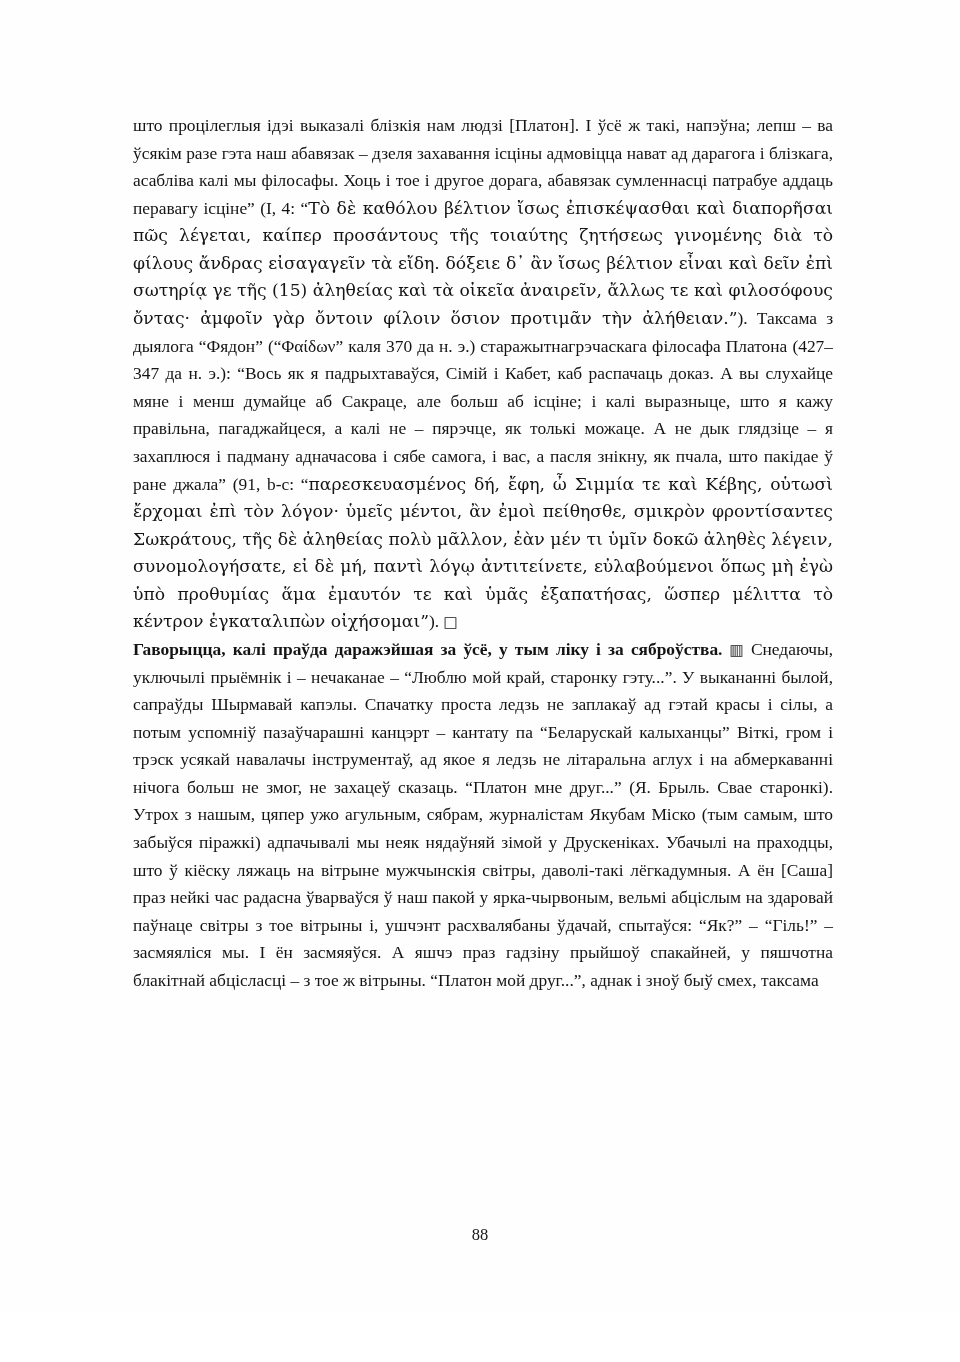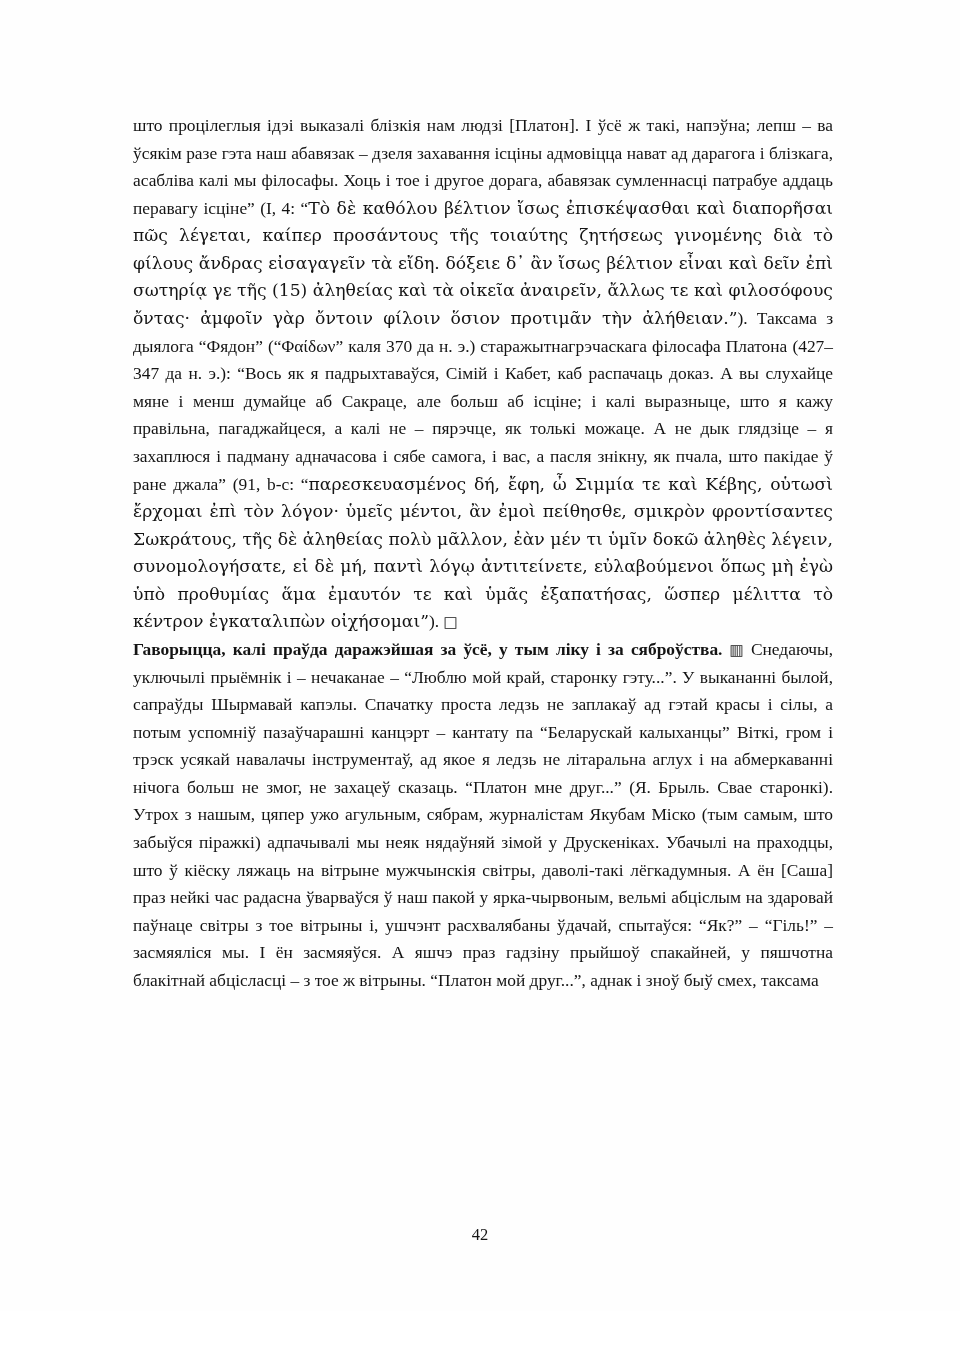--- a/index.html
+++ b/index.html
@@ -63,15 +63,15 @@
 </style>
 </head>
 <body>
 
 <div class="page">
 
   <div class="text-block">
     <p><span>што процілеглыя ідэі выказалі блізкія нам людзі [Платон]. І ўсё ж такі, напэўна; лепш – ва ўсякім разе гэта наш абавязак – дзеля захавання ісціны адмовіцца нават ад дарагога і блізкага, асабліва калі мы філосафы. Хоць і тое і другое дорага, абавязак сумленнасці патрабуе аддаць перавагу ісціне” (І, 4: “</span><span class="grk">Τὸ δὲ καθόλου βέλτιον ἴσως ἐπισκέψασθαι καὶ διαπορῆσαι πῶς λέγεται, καίπερ προσάντους τῆς τοιαύτης ζητήσεως γινομένης διὰ τὸ φίλους ἄνδρας εἰσαγαγεῖν τὰ εἴδη. δόξειε δ᾽ ἂν ἴσως βέλτιον εἶναι καὶ δεῖν ἐπὶ σωτηρίᾳ γε τῆς (15) ἀληθείας καὶ τὰ οἰκεῖα ἀναιρεῖν, ἄλλως τε καὶ φιλοσόφους ὄντας· ἀμφοῖν γὰρ ὄντοιν φίλοιν ὅσιον προτιμᾶν τὴν ἀλήθειαν.”</span><span>). Таксама з дыялога “Фядон” (“Φαίδων” каля 370 да н. э.) старажытнагрэчаскага філосафа Платона (427–347 да н. э.): “Вось як я падрыхтаваўся, Сімій і Кабет, каб распачаць доказ. А вы слухайце мяне і менш думайце аб Сакраце, але больш аб ісціне; і калі выразныце, што я кажу правільна, пагаджайцеся, а калі не – пярэчце, як толькі можаце. А не дык глядзіце – я захаплюся і падману адначасова і сябе самога, і вас, а пасля знікну, як пчала, што пакідае ў ране джала” (91, b-c: “</span><span class="grk">παρεσκευασμένος δή, ἔφη, ὦ Σιμμία τε καὶ Κέβης, οὑτωσὶ ἔρχομαι ἐπὶ τὸν λόγον· ὑμεῖς μέντοι, ἂν ἐμοὶ πείθησθε, σμικρὸν φροντίσαντες Σωκράτους, τῆς δὲ ἀληθείας πολὺ μᾶλλον, ἐὰν μέν τι ὑμῖν δοκῶ ἀληθὲς λέγειν, συνομολογήσατε, εἰ δὲ μή, παντὶ λόγῳ ἀντιτείνετε, εὐλαβούμενοι ὅπως μὴ ἐγὼ ὑπὸ προθυμίας ἅμα ἐμαυτόν τε καὶ ὑμᾶς ἐξαπατήσας, ὥσπερ μέλιττα τὸ κέντρον ἐγκαταλιπὼν οἰχήσομαι”</span><span>). </span><span class="marker">□</span><br><span class="bolditalic">Гаворыцца, калі праўда даражэйшая за ўсё, у тым ліку і за сяброўства.</span> <span class="marker">▥</span><span> Снедаючы, уключылі прыёмнік і – нечаканае – “Люблю мой край, старонку гэту...”. У выкананні былой, сапраўды Шырмавай капэлы. Спачатку проста ледзь не заплакаў ад гэтай красы і сілы, а потым успомніў пазаўчарашні канцэрт – кантату па “Беларускай калыханцы” Віткі, гром і трэск усякай навалачы інструментаў, ад якое я ледзь не літаральна аглух і на абмеркаванні нічога больш не змог, не захацеў сказаць. “Платон мне друг...” (Я. Брыль. Свае старонкі). Утрох з нашым, цяпер ужо агульным, сябрам, журналістам Якубам Міско (тым самым, што забыўся піражкі) адпачывалі мы неяк нядаўняй зімой у Друскеніках. Убачылі на праходцы, што ў кіёску ляжаць на вітрыне мужчынскія світры, даволі-такі лёгкадумныя. А ён [Саша] праз нейкі час радасна ўварваўся ў наш пакой у ярка-чырвоным, вельмі абціслым на здаровай паўнаце світры з тое вітрыны і, ушчэнт расхвалябаны ўдачай, спытаўся: “Як?” – “Гіль!” – засмяяліся мы. І ён засмяяўся. А яшчэ праз гадзіну прыйшоў спакайней, у пяшчотна блакітнай абцісласці – з тое ж вітрыны. “Платон мой друг...”, аднак і зноў быў смех, таксама</span></p>
   </div>
 
-  <div class="page-number">42</div>
+  <div class="page-number">88</div>
 
 </div>
 
 </body></html>

